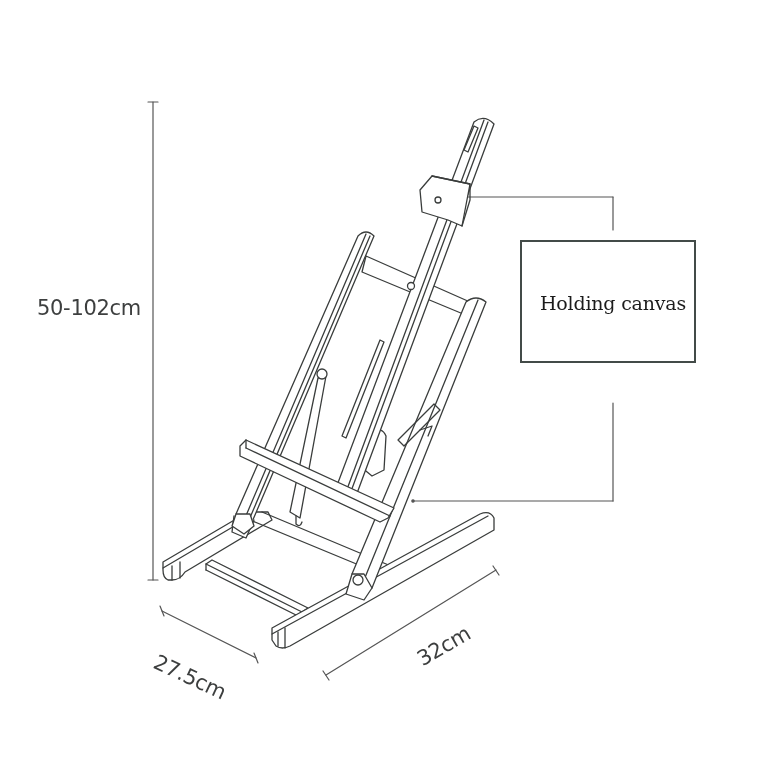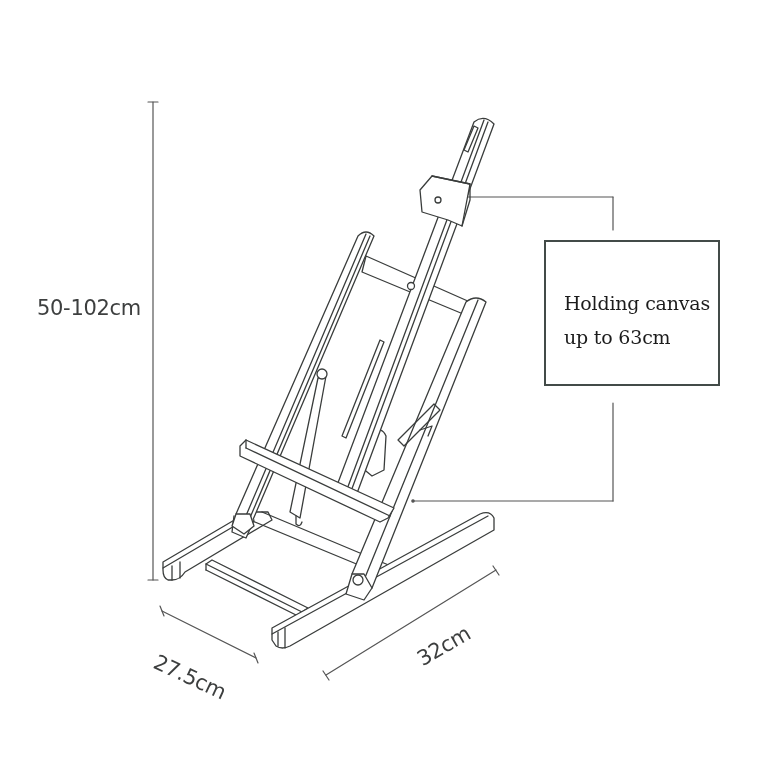--- a/index.html
+++ b/index.html
@@ -2,21 +2,21 @@
 <html><head>
 <meta charset="utf-8">
 <style>
   html, body { margin: 0; padding: 0; background: #ffffff; }
   body { width: 760px; height: 760px; position: relative; overflow: hidden; font-family: "Liberation Sans", sans-serif; }
   #stage { position: absolute; left: 0; top: 0; width: 760px; height: 760px; }
   .dim-label { position: absolute; color: #3d3f3f; font-family: "DejaVu Sans", sans-serif; font-size: 21px; white-space: nowrap; letter-spacing: -0.3px; }
   #lbl-height { left: 37px; top: 296px; }
   #lbl-depth { left: 160px; top: 650px; transform: rotate(25deg); transform-origin: left top; }
   #lbl-width { left: 413px; top: 650px; transform: rotate(-30deg); transform-origin: left top; }
-  #callout-box { position: absolute; left: 544px; top: 240px; width: 176px; height: 146px; border: 2px solid #434b48; box-sizing: border-box; background: #fff; }
+  #callout-box { position: absolute; left: 520px; top: 240px; width: 176px; height: 123px; border: 2px solid #434b48; box-sizing: border-box; background: #fff; }
   #callout-text { position: absolute; left: 18px; top: 44px; color: #1c1c1c; font-family: "DejaVu Serif", serif; font-size: 19px; line-height: 34px; letter-spacing: -0.2px; }
   #callout-text span { display: block; white-space: nowrap; }
 </style>
 </head>
 <body>
 
 <svg id="stage" viewBox="0 0 760 760" xmlns="http://www.w3.org/2000/svg" fill="none" stroke="#3a3d3c" stroke-width="1.3" stroke-linejoin="round" stroke-linecap="round">
 
   <g stroke="#555" stroke-width="1.2">
     <line x1="153" y1="102" x2="153" y2="580"></line>
@@ -124,15 +124,14 @@
   </g>
 </svg>
 
 <div class="dim-label" id="lbl-height">50-102cm</div>
 <div class="dim-label" id="lbl-depth">27.5cm</div>
 <div class="dim-label" id="lbl-width">32cm</div>
 
 <div id="callout-box">
   <div id="callout-text">
     <span>Holding canvas</span>
-    <span>up to 63cm</span>
   </div>
 </div>
 
 </body></html>

